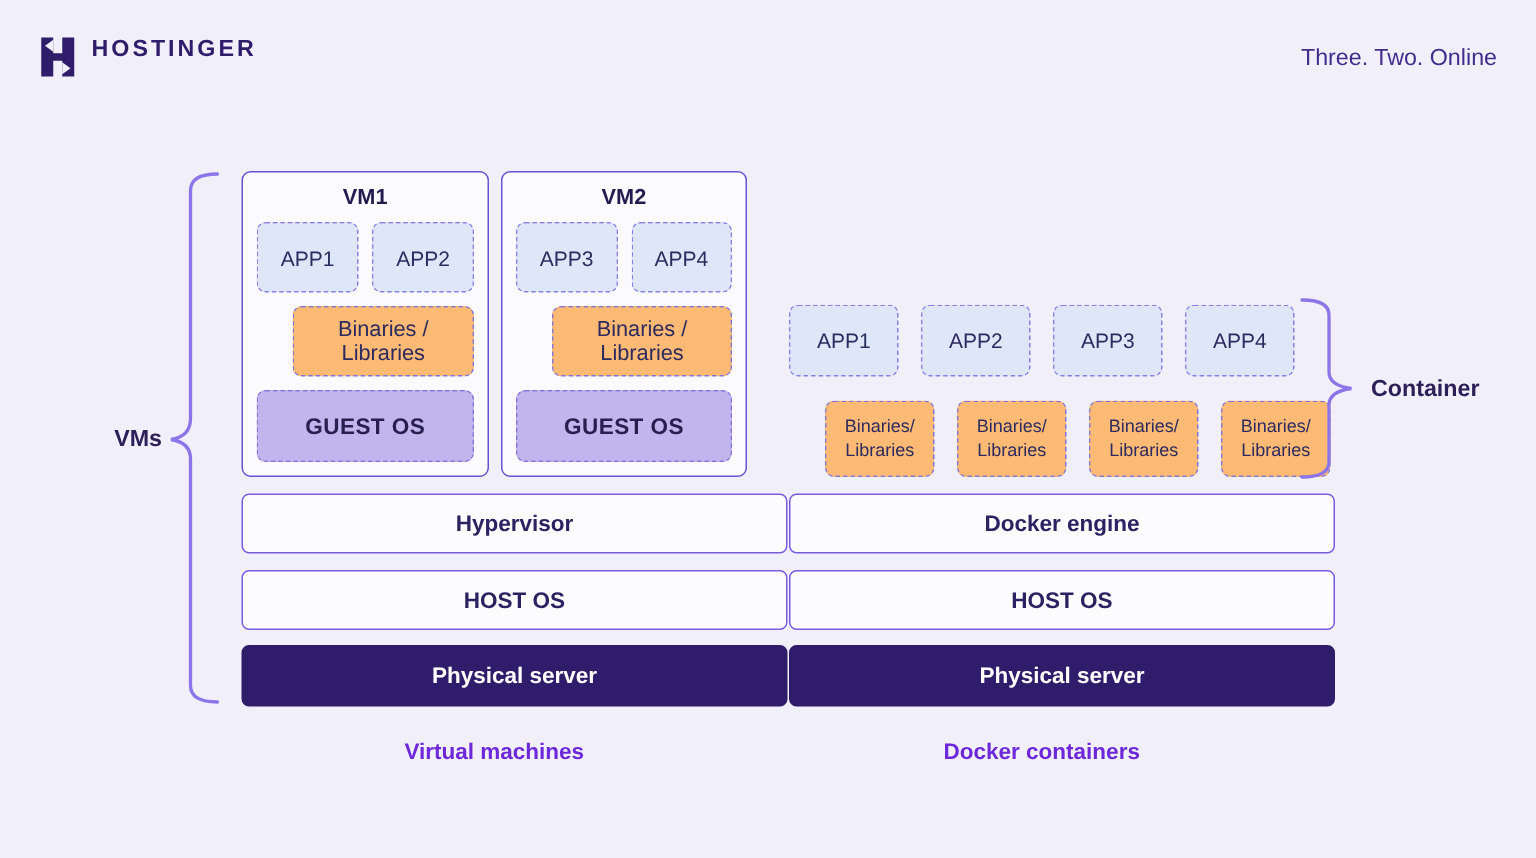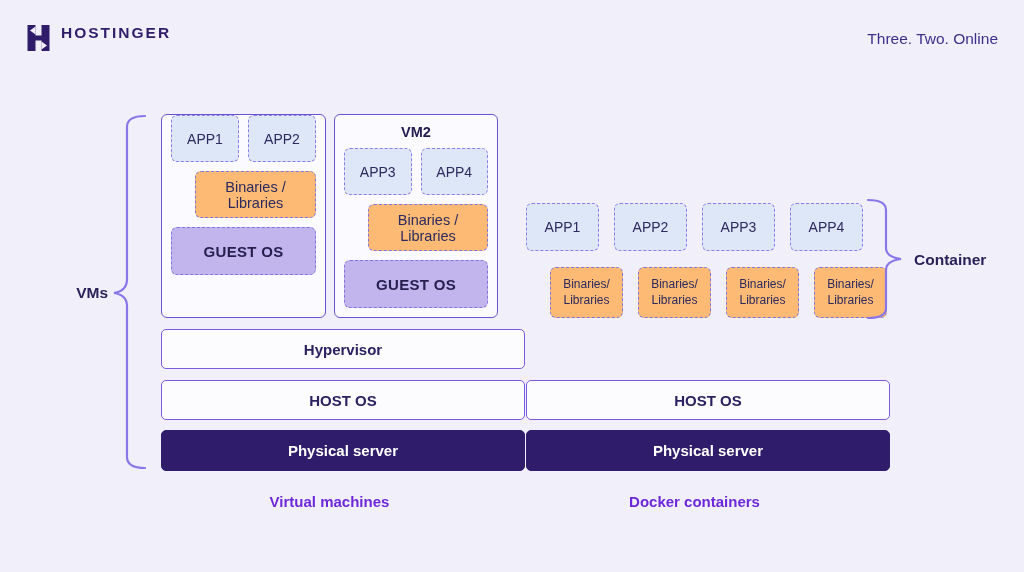--- a/index.html
+++ b/index.html
@@ -110,20 +110,21 @@
     <span class="brand-text">HOSTINGER</span>
   </div>
   <div class="tagline">Three. Two. Online</div>
 
   <svg class="brace" style="left:110px; top:114px;" width="40" height="356" viewBox="0 0 40 356">
     <path d="M35 2 Q17 2 17 13 L17 165 Q17 177 4 179 Q17 181 17 192 L17 343 Q17 354 35 354"></path>
   </svg>
   <div class="brace-label label-vms">VMs</div>
 
   <div class="vm" style="left:161px; top:114px;">
+    <div class="vm-title">VM1</div>
     <div class="vm-apps">
       <div class="dashed fill-app">APP1</div>
       <div class="dashed fill-app">APP2</div>
     </div>
     <div class="dashed fill-bin vm-bin">Binaries / Libraries</div>
     <div class="dashed fill-guest vm-guest">GUEST OS</div>
   </div>
 
   <div class="vm" style="left:334px; top:114px; width:164px;">
     <div class="vm-title">VM2</div>
@@ -152,17 +153,18 @@
   <div class="dashed fill-bin d-bin" style="left:702px; top:267px;">Binaries/
 Libraries</div>
   <div class="dashed fill-bin d-bin" style="left:790px; top:267px;">Binaries/
 Libraries</div>
 
   <svg class="brace" style="left:864px; top:198px;" width="42" height="122" viewBox="0 0 42 122">
     <path d="M4 2 Q22 2 22 12 L22 50 Q22 59 37 61 Q22 63 22 72 L22 110 Q22 120 4 120"></path>
   </svg>
   <div class="brace-label label-container">Container</div>
 
+  <div class="layer" style="left:526px; top:329px;">Docker engine</div>
   <div class="layer" style="left:526px; top:380px;">HOST OS</div>
   <div class="layer dark" style="left:526px; top:430px;">Physical server</div>
   <div class="caption" style="left:526px; top:493px;">Docker containers</div>
 
 </div>
 
 </body></html>

